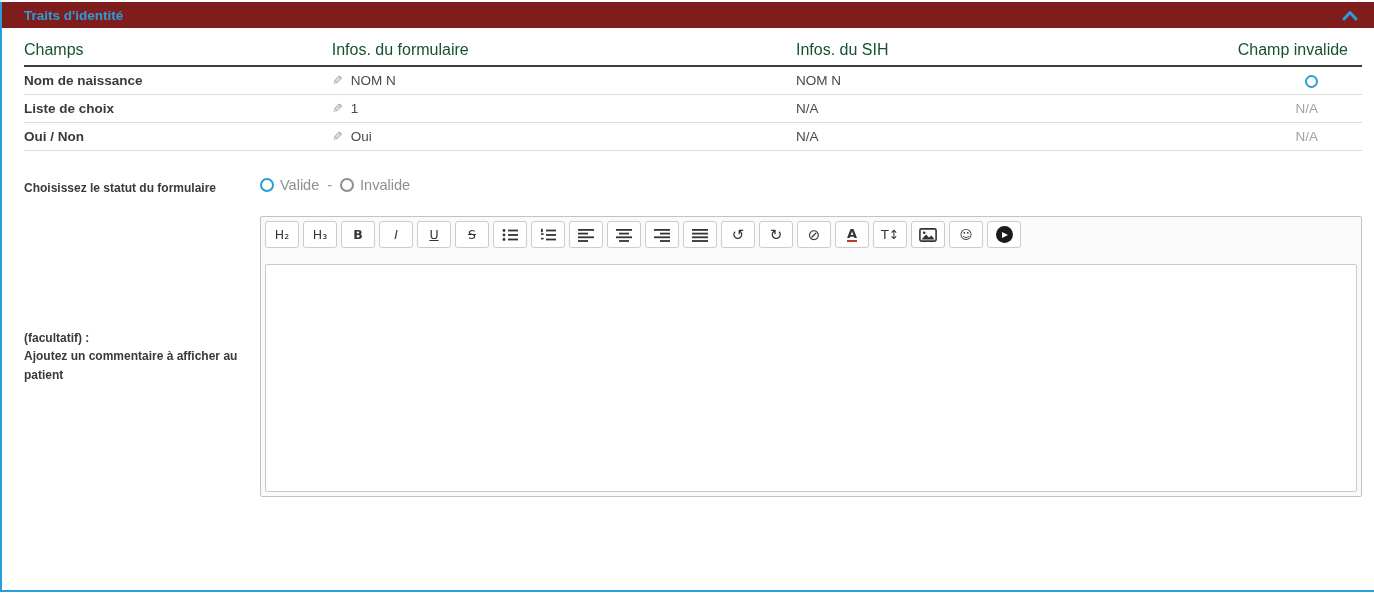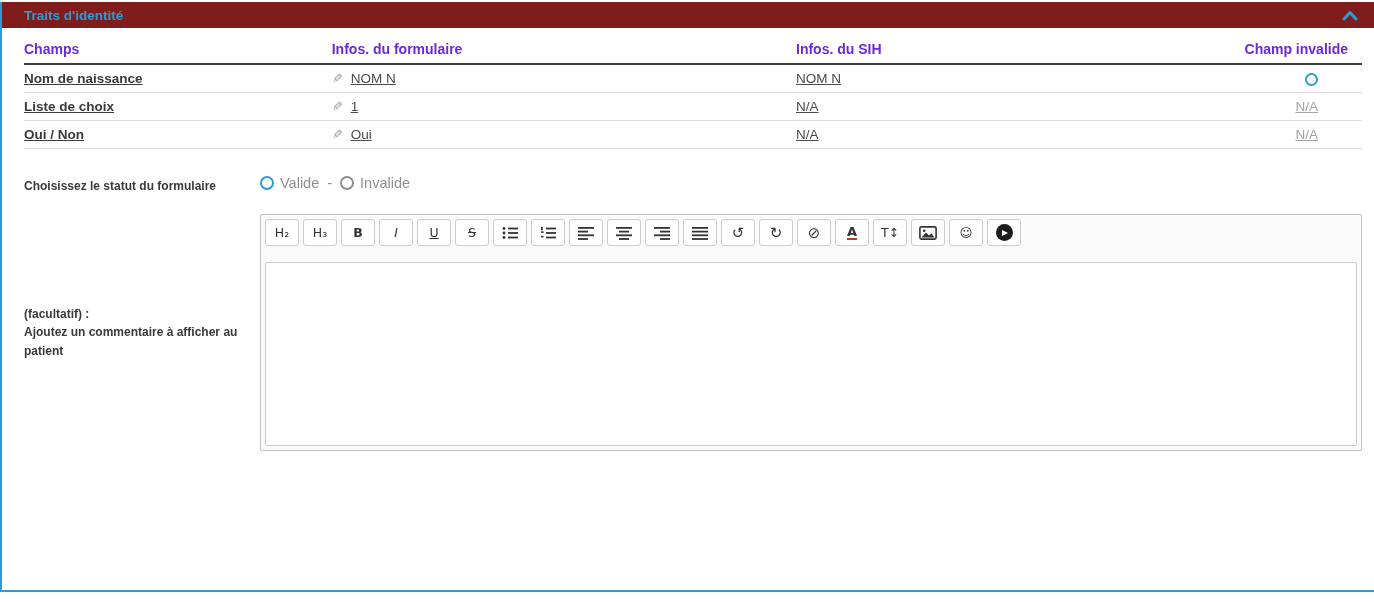--- a/index.html
+++ b/index.html
@@ -12,24 +12,24 @@
   
   .header-bar { height:26px; margin-top:2px; background:#7f1d1d;
                 display:flex; align-items:center; justify-content:space-between;
                 padding:0 16px 0 22px; }
   .header-title { color:#2b9cd8; font-weight:bold; font-size:13.5px; }
   .chevron-btn { background:none; border:none; padding:0; cursor:pointer; display:flex; }
 
   
   .table-wrap { margin:10px 12px 0 22px; }
   table { width:100%; border-collapse:collapse; }
-  thead th { text-align:left; font-size:14px; color:#6d28d9; font-weight:bold;
+  thead th { text-align:left; font-size:16px; color:#14532d; font-weight:normal;
              padding:3px 0 6px; border-bottom:2px solid #3d3d3d; }
   thead th.col-invalid { text-align:right; padding-right:14px; }
-  tbody td { height:28px; border-bottom:1px solid #dcdcdc; font-size:13.5px; padding:0;text-decoration:underline; }
+  tbody td { height:28px; border-bottom:1px solid #dcdcdc; font-size:13.5px; padding:0; }
   td.cell-field { font-weight:bold; color:#3a3a3a; }
   td.cell-form { color:#4a4a4a; }
   td.cell-sih { color:#4a4a4a; }
   td.cell-invalid { text-align:right; padding-right:44px; color:#a3a3a3; }
   .pencil { color:#9a9a9a; display:inline-block; transform:scaleX(-1); margin-right:8px; font-size:13px; }
   .radio-circle { display:inline-block; width:13px; height:13px; border-radius:50%;
                   border:2px solid #2b9cd8; vertical-align:middle; background:#fff; cursor:pointer; }
 
   
   .form-row { display:flex; margin-left:22px; }
@@ -53,21 +53,21 @@
 
   .template-row { margin-top:18px; margin-left:258px; margin-right:6px; display:flex; align-items:flex-end; }
   .template-label { width:379px; flex:0 0 379px; font-size:14.5px; color:#3a3a3a; padding-bottom:6px; }
   .template-select { flex:1; border-bottom:2px solid #2b9cd8; font-size:14.5px; color:#3a3a3a;
                      padding:0 2px 6px 2px; display:flex; justify-content:space-between;
                      align-items:center; cursor:pointer; }
   .select-arrow { color:#8f8f8f; font-size:10px; }
 
   .editor-row { margin-top:19px; align-items:center; }
   .editor-label { padding-top:0; }
-  .editor-box { flex:1; margin-right:12px; height:237px; border:1px solid #c3c3c3;
+  .editor-box { flex:1; margin-right:12px; height:281px; border:1px solid #c3c3c3;
                 border-radius:2px; background:#fafafa; padding:4px; display:flex; flex-direction:column;gap:12px; }
   .toolbar { display:flex; flex-wrap:wrap; gap:4px; }
   .tb { width:34px; height:27px; background:#fff; border:1px solid #ccc; border-radius:3px;
         font-family:"DejaVu Sans", sans-serif; font-size:12.5px; color:#333;
         display:flex; align-items:center; justify-content:center; cursor:pointer; padding:0; }
   .tb.b-bold { font-weight:bold; }
   .tb.b-italic { font-style:italic; }
   .tb.b-underline { text-decoration:underline; }
   .tb.b-strike { text-decoration:line-through; }
   .tb.b-color { font-weight:bold; border-bottom-style:solid; }

